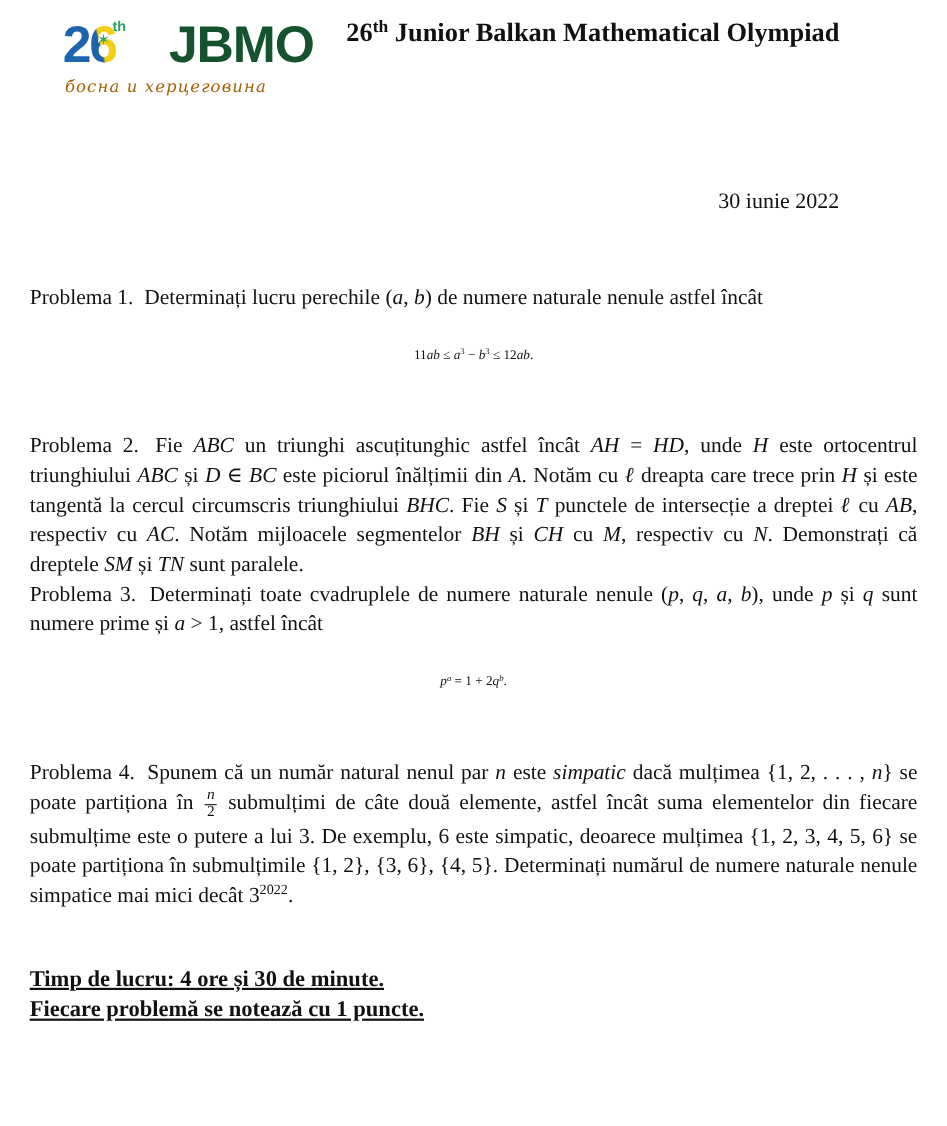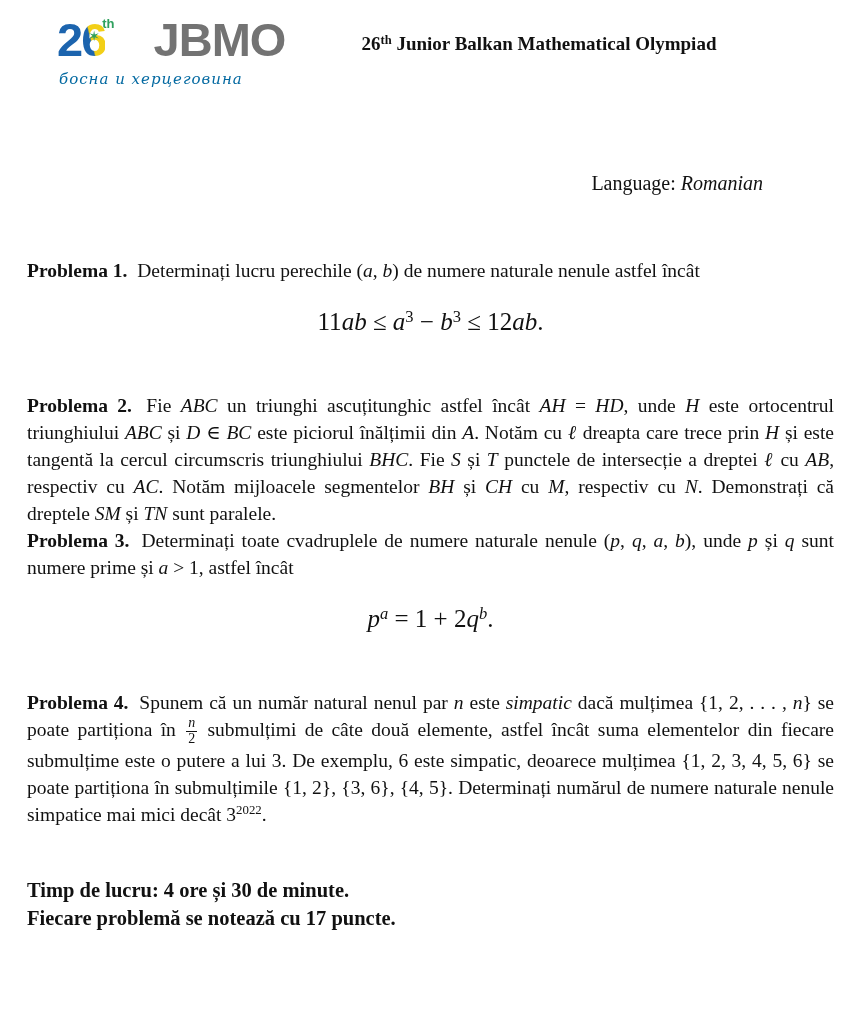--- a/index.html
+++ b/index.html
@@ -28,79 +28,79 @@
   }
   .lstar{position:absolute;top:13px;left:7px;font-size:14px;line-height:1;}
   .lth{font-size:13px;font-weight:bold;margin:1px 1px 0 -3px;line-height:1;}
   .ljbmo{letter-spacing:-1px;margin-left:3px;}
   .lscript{
     margin-top:7px;margin-left:2px;
     font-family:"DejaVu Serif",serif;font-style:italic;
     font-size:15px;letter-spacing:1px;white-space:nowrap;
   }
   .title-block{
-    flex:1;text-align:center;padding-right:28px;margin-top:13px;
-    font-weight:bold;font-size:19px;line-height:29px;
+    flex:1;text-align:center;padding-right:28px;
+    font-weight:bold;font-size:24px;line-height:29px;
   }
   
   .meta{
     margin:80px 98px 0 auto;width:max-content;
     text-align:center;font-size:20px;line-height:31px;
   }
   
   .problems{margin:58px 27px 0 27px;}
   .para{
     margin:0;font-size:19.5px;line-height:27px;text-align:justify;
   }
   .problem + .problem{}
   .formula{
-    text-align:center;font-size:25px;line-height:24px;
+    text-align:center;font-size:12px;line-height:24px;
     margin:26px 0 58px 0;
   }
   .it{font-style:italic;}
-  .bd{font-weight:bold;margin-right:5px;}
+  .bd{font-weight:normal;margin-right:5px;}
   sup{vertical-align:baseline;position:relative;top:-0.5em;font-size:66%;line-height:0;}
   .frac{
     display:inline-block;text-align:center;vertical-align:-7px;
     line-height:1.05;font-size:14px;margin:0 2px;
   }
   .frac .num{display:block;border-bottom:1px solid #111;padding:0 2px;font-style:italic;}
   .frac .den{display:block;}
   
   .footer{
     margin:48px 27px 0 27px;
-    font-weight:bold;font-size:20.5px;line-height:28.5px;
+    font-weight:bold;font-size:20.5px;line-height:28.5px;text-decoration:underline;
   }
   .footer p{margin:0;}
 </style>
 </head>
 <body>
 
 <div class="page">
 
   <header>
     <div class="logo">
       <div class="logo-row">
         <span class="l2" style="color: rgb(28, 100, 174);">2</span>
         <span class="l6">
           <span>6</span>
           <span class="lstar" style="color: rgb(47, 160, 94);">✶</span>
         </span>
         <span class="lth" style="color: rgb(47, 160, 94);">th</span>
-        <span class="ljbmo" style="color: #737373; margin-left: 38px;">JBMO</span>
+        <span class="ljbmo" style="color: #14532d; margin-left: 38px;">JBMO</span>
       </div>
-      <div class="lscript" style="color: #0369a1;">босна и херцеговина</div>
+      <div class="lscript" style="color: #a16207;">босна и херцеговина</div>
     </div>
     <div class="title-block">
       <div><span>26</span><sup>th</sup><span> Junior Balkan Mathematical Olympiad</span></div>
     </div>
   </header>
 
   <div class="meta">
-    <div><span>Language:  </span><span class="it">Romanian</span></div>
+    <div>30 iunie 2022</div>
   </div>
 
   <section class="problems">
 
     <div class="problem">
       <p class="para"><span class="bd">Problema 1.</span><span> Determinați lucru perechile (</span><span class="it">a</span><span>, </span><span class="it">b</span><span>) de numere naturale nenule astfel încât</span></p>
       <div class="formula"><span>11</span><span class="it">ab</span><span> ≤ </span><span class="it">a</span><sup>3</sup><span> − </span><span class="it">b</span><sup>3</sup><span> ≤ </span><span>12</span><span class="it">ab</span><span>.</span></div>
     </div>
 
     <div class="problem">
@@ -113,16 +113,16 @@
     </div>
 
     <div class="problem">
       <p class="para"><span class="bd">Problema 4.</span><span> Spunem că un număr natural nenul par </span><span class="it">n</span><span> este </span><span class="it">simpatic</span><span> dacă mulțimea {1, 2, . . . , </span><span class="it">n</span><span>} se poate partiționa în </span><span class="frac"><span class="num">n</span><span class="den">2</span></span><span> submulțimi de câte două elemente, astfel încât suma elementelor din fiecare submulțime este o putere a lui 3. De exemplu, 6 este simpatic, deoarece mulțimea {1, 2, 3, 4, 5, 6} se poate partiționa în submulțimile {1, 2}, {3, 6}, {4, 5}. Determinați numărul de numere naturale nenule simpatice mai mici decât 3</span><sup>2022</sup><span>.</span></p>
     </div>
 
   </section>
 
   <div class="footer">
     <p>Timp de lucru: 4 ore și 30 de minute.</p>
-    <p>Fiecare problemă se notează cu 17 puncte.</p>
+    <p>Fiecare problemă se notează cu 1 puncte.</p>
   </div>
 
 </div>
 
 </body></html>

